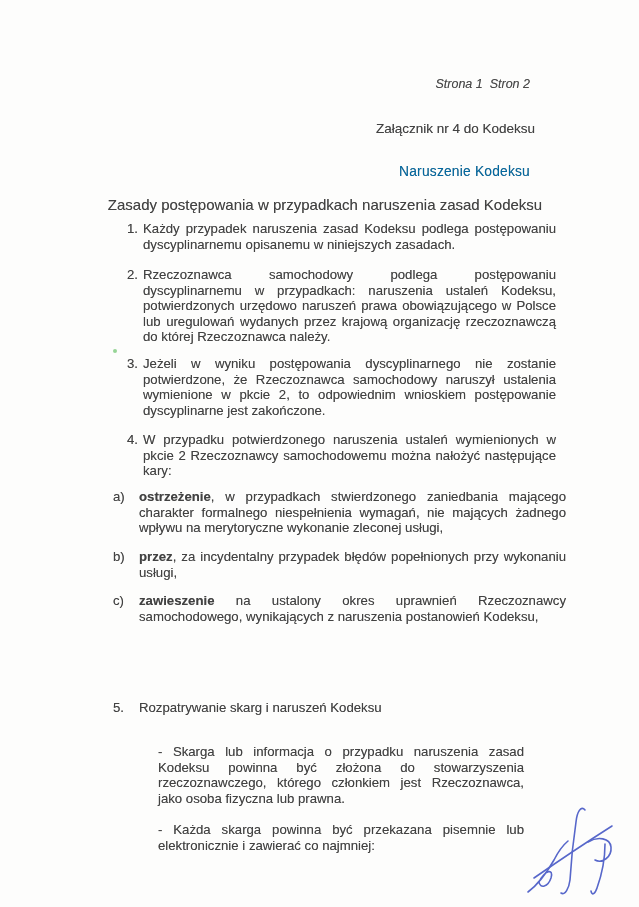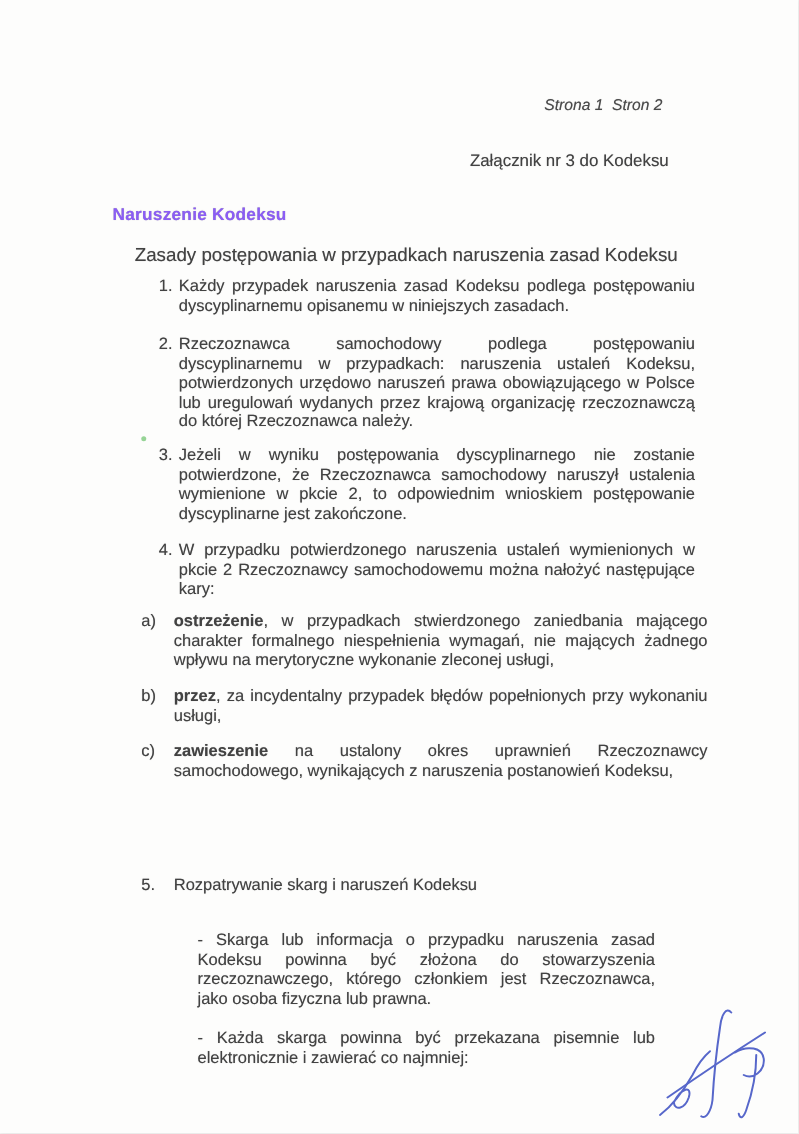--- a/index.html
+++ b/index.html
@@ -5,40 +5,40 @@
   html,body{margin:0;padding:0;background:#e8e8e8;}
   .page{
     position:relative;width:639px;height:907px;background:#fdfdfc;
     font-family:"Liberation Sans",sans-serif;color:#424242;overflow:hidden;
     box-shadow:0 0 4px rgba(0,0,0,.2);
   }
   .abs{position:absolute;}
   .scantext{text-shadow:0 0 .6px rgba(80,80,80,.55);}
   .hdr{font-style:italic;font-size:12.5px;white-space:pre-wrap;color:#4a4a4a;}
   .attach{font-size:13.5px;}
-  .title{font-weight:bold;font-size:13.8px;text-align:left;color:#8b5cf6;letter-spacing:.2px;}
+  .title{font-weight:normal;font-size:13.8px;text-align:right;color:#0369a1;letter-spacing:.2px;}
   .subtitle{font-size:15px;text-align:center;}
   .item{font-size:13.2px;line-height:15.5px;text-align:justify;}
   .hangN{padding-left:16px;text-indent:-16px;}
   .numN{display:inline-block;width:16px;text-indent:0;}
   .hangL{padding-left:26px;text-indent:-26px;}
   .numL{display:inline-block;width:26px;text-indent:0;}
   .term{font-weight:bold;}
   .dashpara{margin:16px;}
   .artifact-dot{width:4px;height:4px;border-radius:50%;background:#84cc84;opacity:.85;}
   .sig{overflow:visible;}
 </style>
 </head>
 <body>
 
 <div class="page">
 
   <div class="abs hdr scantext" style="top:77px;right:109px;">Strona 1  Stron 2</div>
 
-  <div class="abs attach scantext" style="top:121px;right:104px;">Załącznik nr 3 do Kodeksu</div>
+  <div class="abs attach scantext" style="top:121px;right:104px;">Załącznik nr 4 do Kodeksu</div>
 
   <div class="abs title scantext" style="top:164px;left:90px;width:440px;">Naruszenie Kodeksu</div>
 
   <div class="abs subtitle scantext" style="top:196px;left:60px;width:530px;">Zasady postępowania w przypadkach naruszenia zasad Kodeksu</div>
 
   <div class="abs item hangN scantext" style="top:221px;left:127px;width:413px;"><span class="numN">1.</span><span>Każdy przypadek naruszenia zasad Kodeksu podlega postępowaniu dyscyplinarnemu opisanemu w niniejszych zasadach.</span></div>
 
   <div class="abs item hangN scantext" style="top:267px;left:127px;width:413px;"><span class="numN">2.</span><span>Rzeczoznawca samochodowy podlega postępowaniu dyscyplinarnemu w przypadkach: naruszenia ustaleń Kodeksu, potwierdzonych urzędowo naruszeń prawa obowiązującego w Polsce lub uregulowań wydanych przez krajową organizację rzeczoznawczą do której Rzeczoznawca należy.</span></div>
 
   <div class="abs artifact-dot" style="top:349px;left:113px;"></div>

